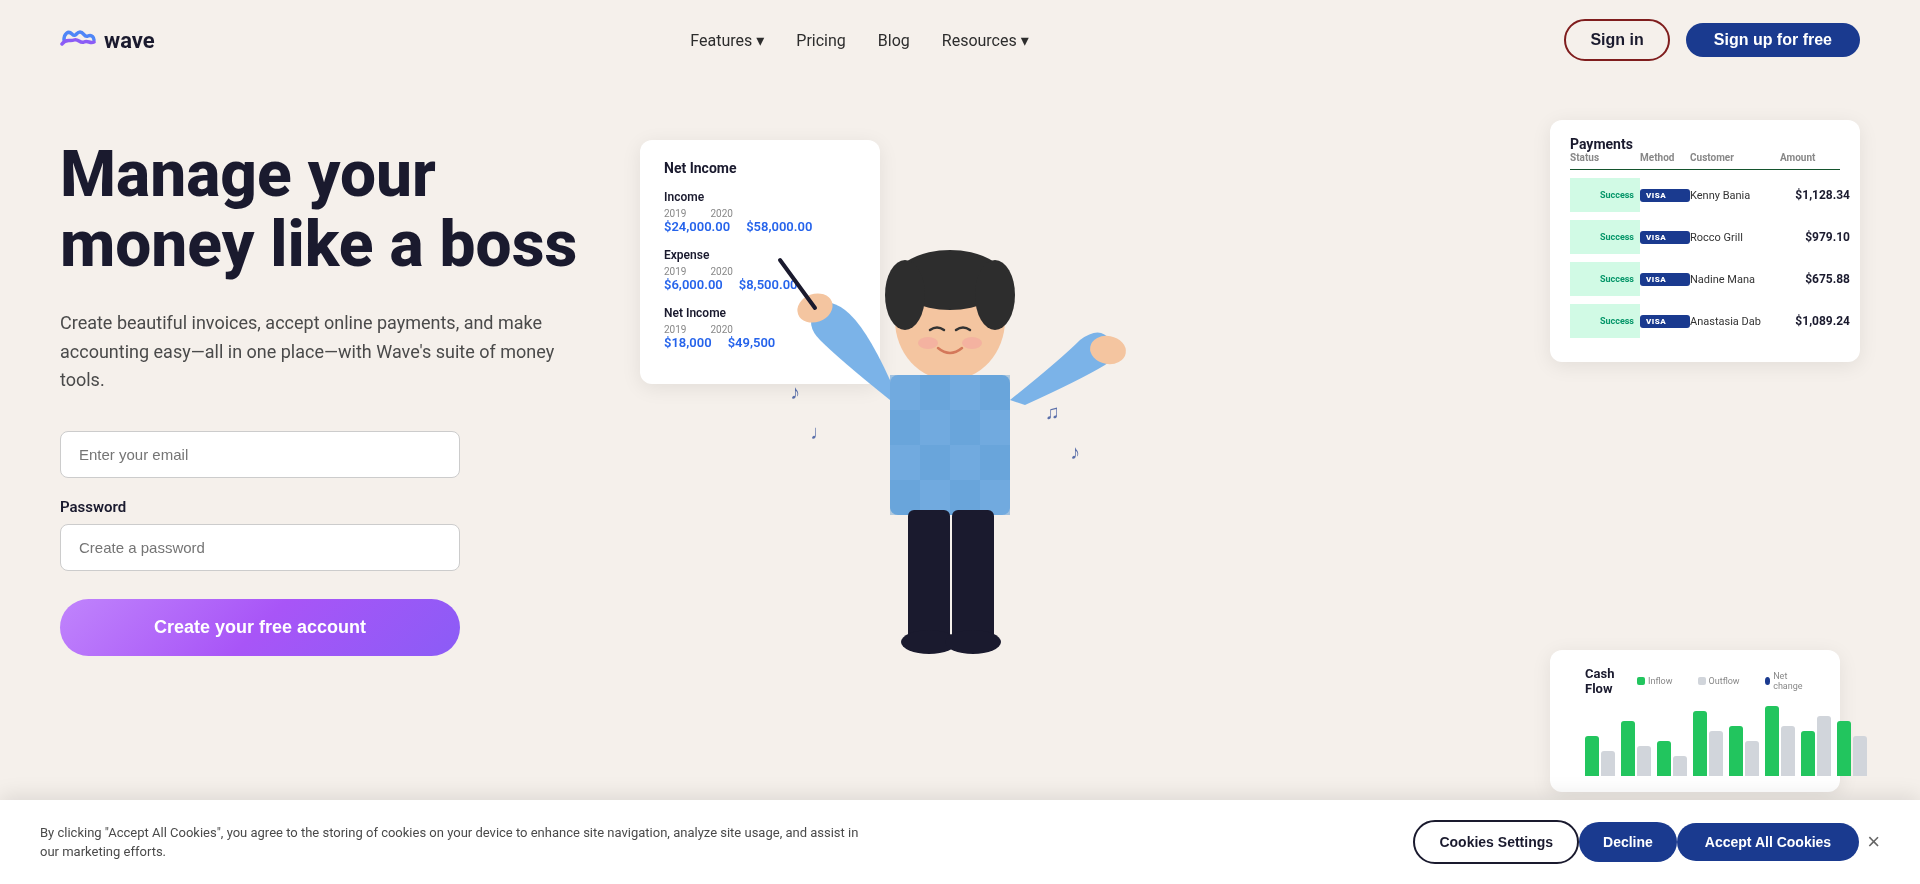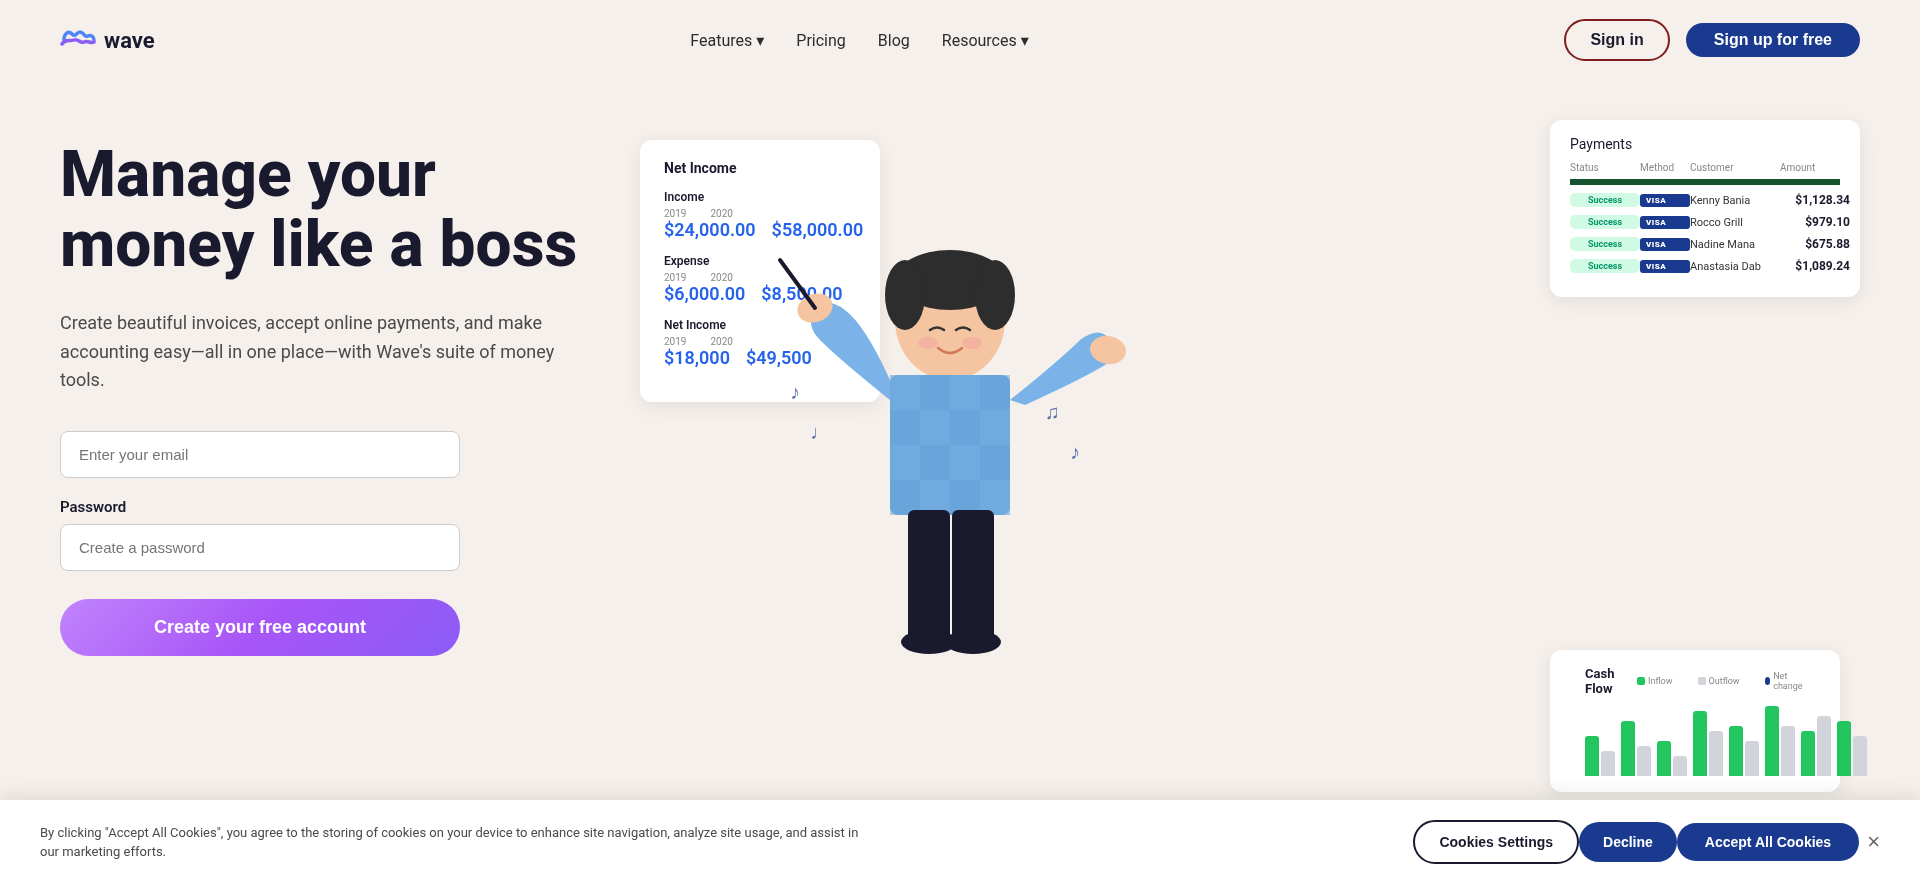--- a/index.html
+++ b/index.html
@@ -158,62 +158,61 @@
       font-size: 14px;
       font-weight: 700;
       color: #1a1a2e;
       margin-bottom: 14px;
     }
     .income-row { margin-bottom: 14px; }
     .income-row .row-label { font-size: 12px; font-weight: 600; color: #1a1a2e; margin-bottom: 4px; }
     .income-row .years { display: flex; gap: 24px; align-items: center; }
     .income-row .year { font-size: 10px; color: #888; }
     .income-row .amounts { display: flex; gap: 16px; }
-    .income-row .amount { font-size: 18px; font-weight: 600; color: #2563eb; }
+    .income-row .amount { font-size: 13px; font-weight: 600; color: #2563eb; }
 
     .payments-card {
       position: absolute;
       right: 0;
       top: 0;
       background: #fff;
       border-radius: 12px;
       padding: 16px 20px;
       width: 310px;
       box-shadow: 0 4px 20px rgba(0,0,0,0.08);
     }
     .payments-card h4 {
       font-size: 14px;
-      font-weight: 400;
-      color: #1a1a2e;
-      margin-bottom: 10px;
+      font-weight: 700;
+      color: #1a1a2e;
     }
     .payments-table-header {
       display: grid;
       grid-template-columns: 70px 50px 90px 70px;
       font-size: 10px;
-      font-weight: 400;
+      font-weight: 700;
       color: #888;
       margin-bottom: 8px;
       padding-bottom: 6px;
-      border-bottom: 6px solid #14532d;
+      border-bottom: 1px solid #14532d;
     }
     .payments-row {
       display: grid;
       grid-template-columns: 70px 50px 90px 70px;
       align-items: center;
       margin-bottom: 8px;
     }
     .status-badge {
       background: #d1fae5;
       color: #059669;
       font-size: 9px;
       font-weight: 700;
-      padding: 2px 6px;
-      border-radius: 5px;
-      text-align: center;
+      padding: 12px 6px;
+      border-radius: 0;
+      text-align: right;
     }
     .visa-badge {
       background: #1a3a8f;
       color: #fff;
       font-size: 8px;
       font-weight: 900;
       padding: 2px 6px;
       border-radius: 3px;
       letter-spacing: 0.5px;
     }

